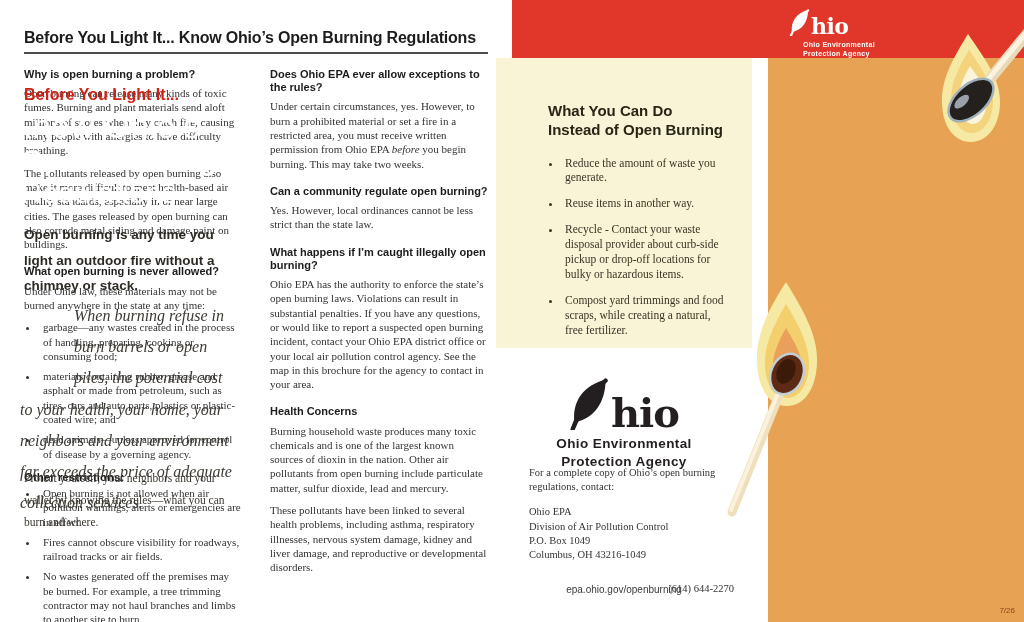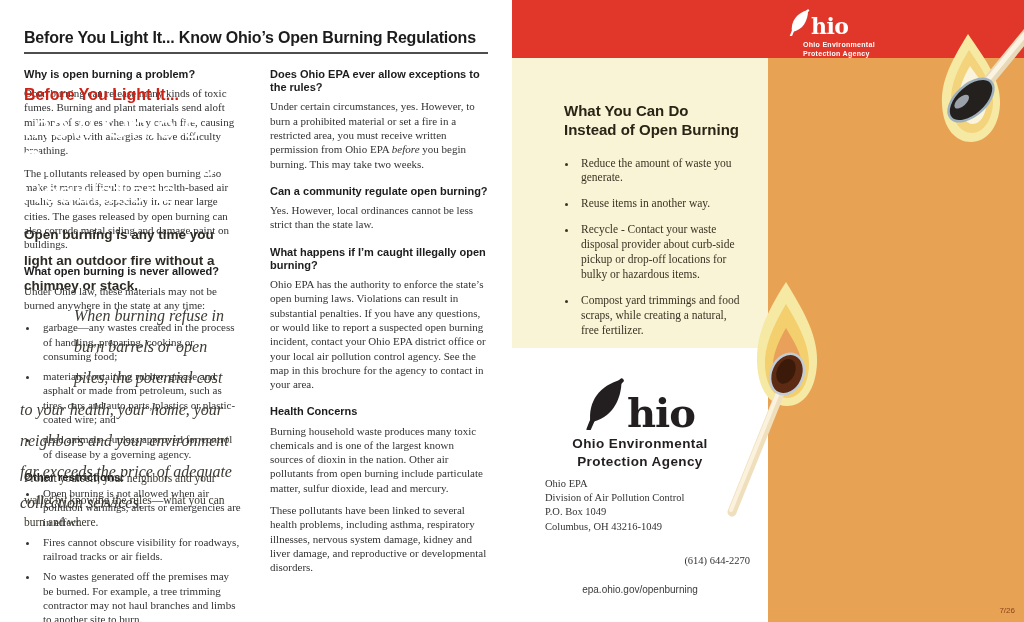--- a/index.html
+++ b/index.html
@@ -6,21 +6,21 @@
   html,body { width: 1024px; height: 622px; }
   body {
     position: relative;
     overflow: hidden;
     background: #ffffff;
     font-family: "Liberation Sans", sans-serif;
     color: #2e2e2e;
   }
   
   .panel-left   { position:absolute; left:0;   top:13px; width:512px; height:622px; background:#ffffff; padding:16px 24px 0 24px; z-index:1; }
-  .panel-middle { position:absolute; left:512px;top:0; width:256px; height:437px; background:#ffffff; z-index:1; }
+  .panel-middle { position:absolute; left:496px;top:0; width:256px; height:437px; background:#ffffff; z-index:1; }
   .panel-right  { position:absolute; left:768px;top:0; width:256px; height:622px; background:#e8a253; z-index:1; }
   .red-band     { position:absolute; left:512px;top:0; width:512px; height:58px; background:#e0372a; z-index:3; }
 
   
   .l-title {
     font-size:16px; font-weight:bold; color:#1c1c1c; letter-spacing:-0.2px;
     white-space:nowrap; border-bottom:2px solid #4d4d4d; padding-bottom:5px;
   }
   .l-cols { display:flex; gap:28px; margin-top:12px; }
   .l-col { width:218px; }
@@ -123,20 +123,21 @@
           <path d="M3,59 C10,40 24,17 41,3" stroke="#231f20" stroke-width="5" fill="none" stroke-linecap="round"></path>
         </svg>
       </span>
       <span class="logo-word">hio</span>
     </div>
     <div class="logo-sub">Ohio Environmental</div>
     <div class="logo-sub">Protection Agency</div>
   </div>
 
   <div class="m-contact">
+    <div>For a complete copy of Ohio’s open burning regulations, contact:</div>
     <div class="addr">
       <div>Ohio EPA</div>
       <div>Division of Air Pollution Control</div>
       <div>P.O. Box 1049</div>
       <div>Columbus, OH 43216-1049</div>
     </div>
     <div class="phone">(614) 644-2270</div>
   </div>
 
   <div class="m-site">epa.ohio.gov/openburning</div>

